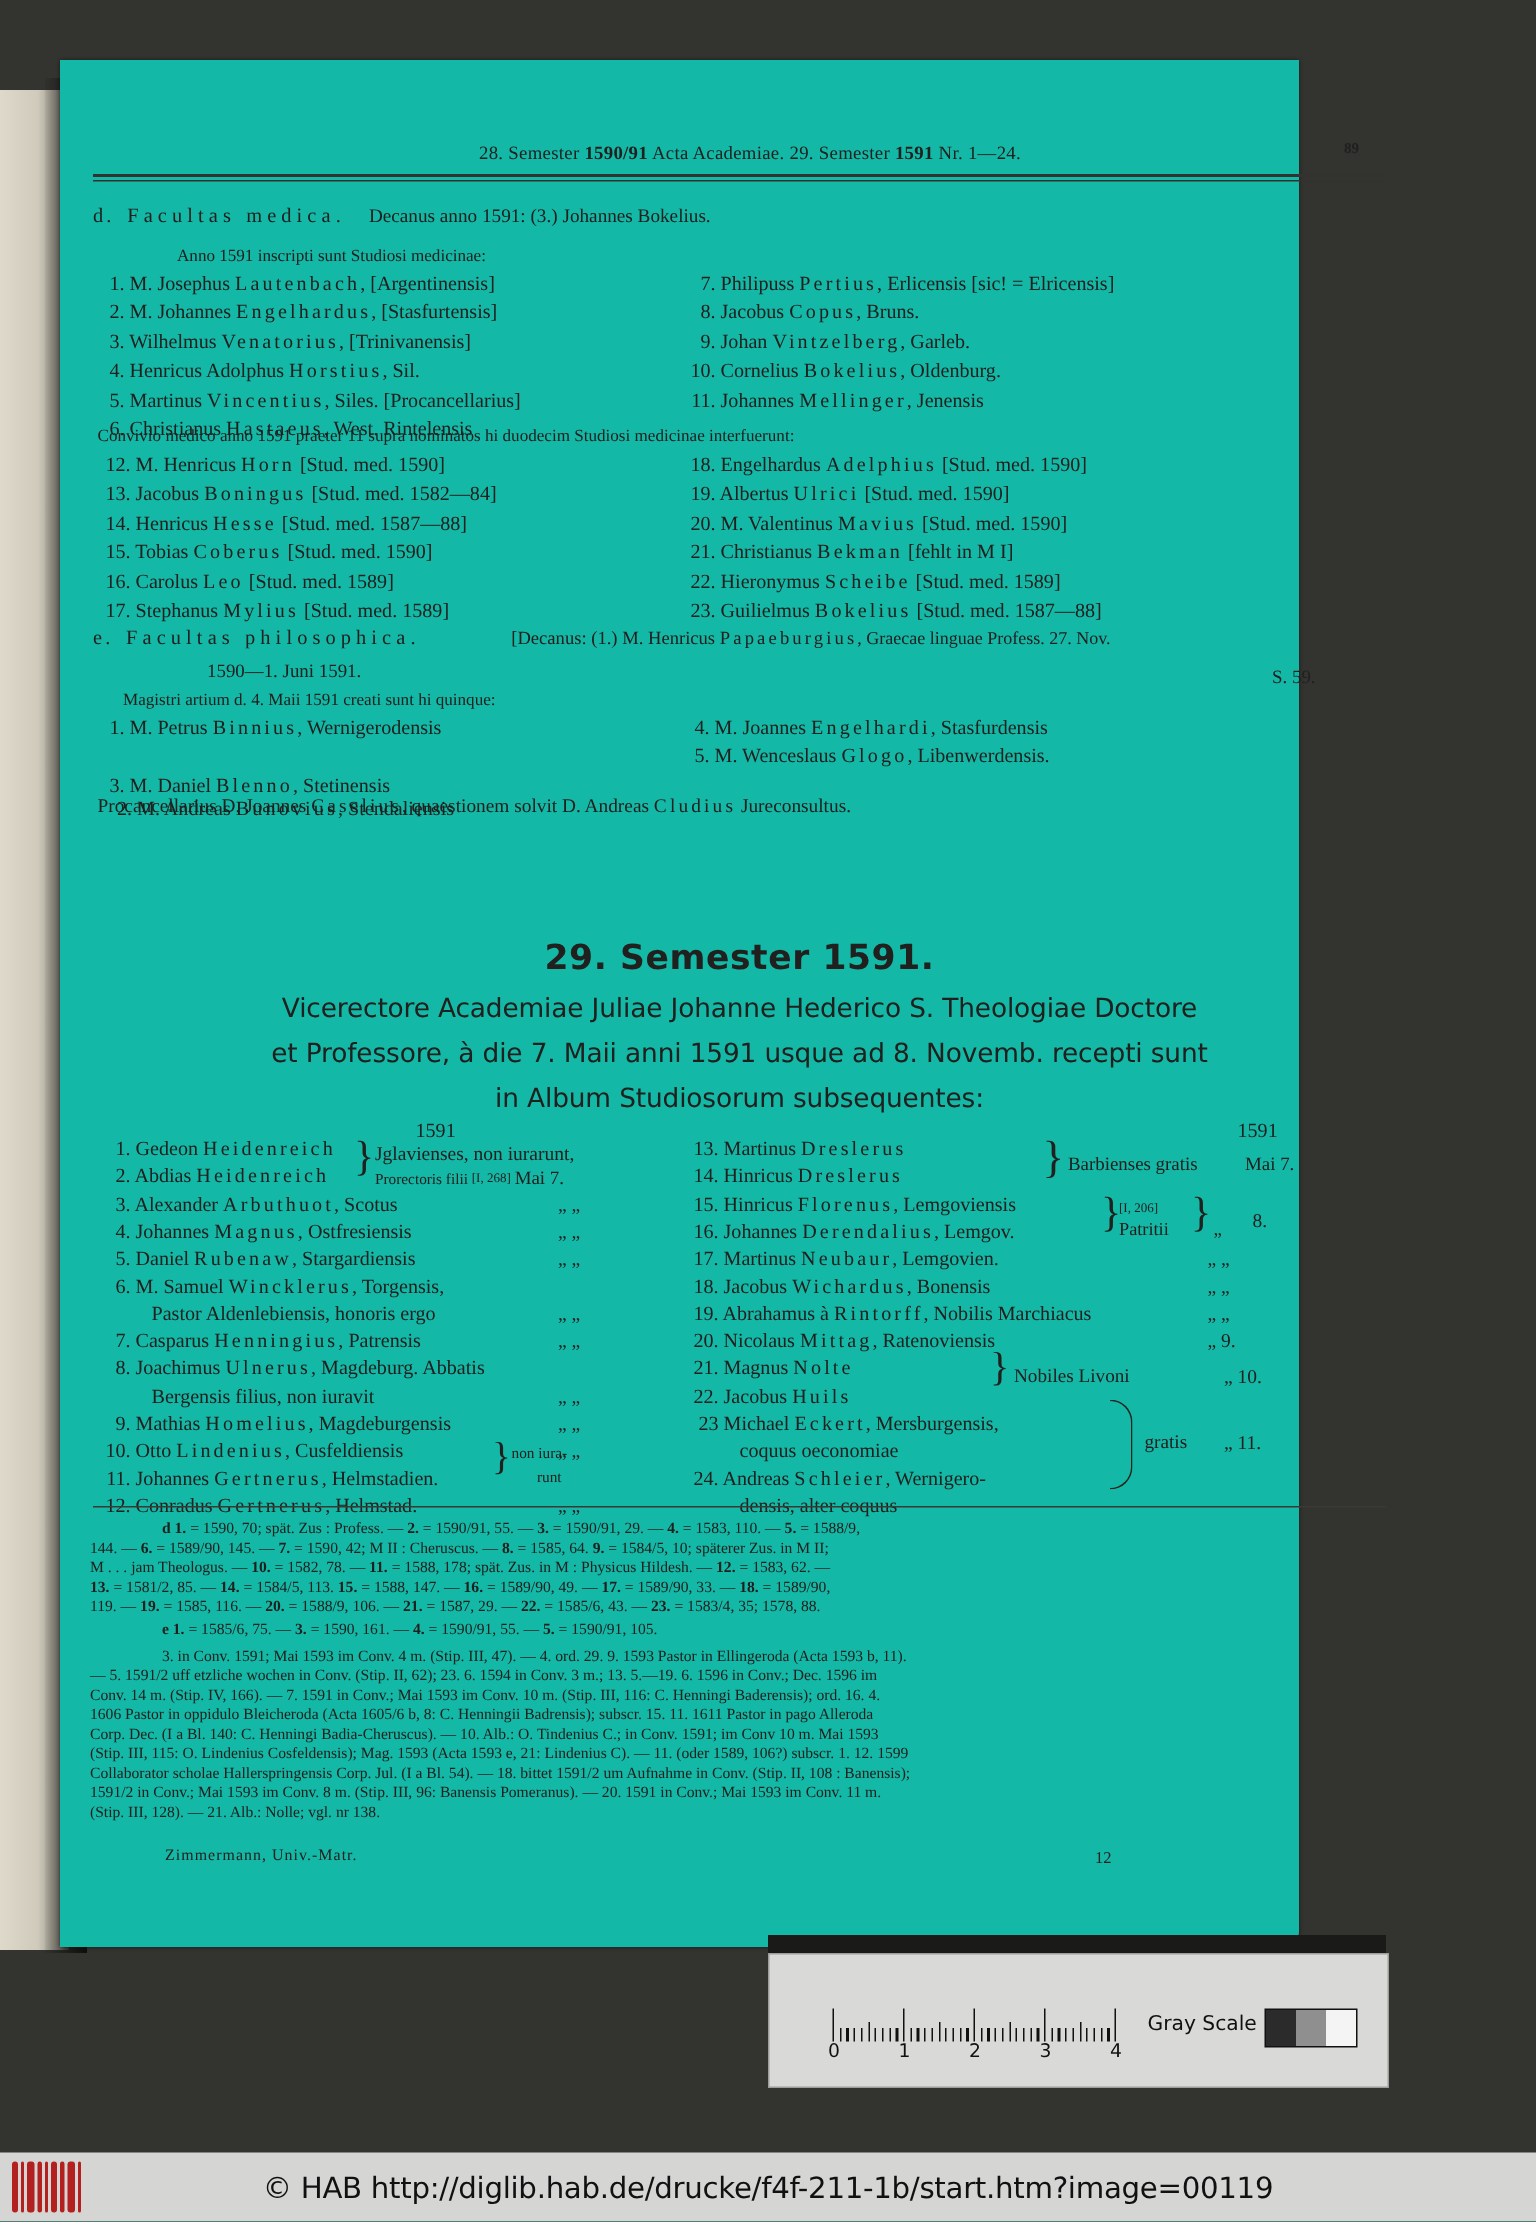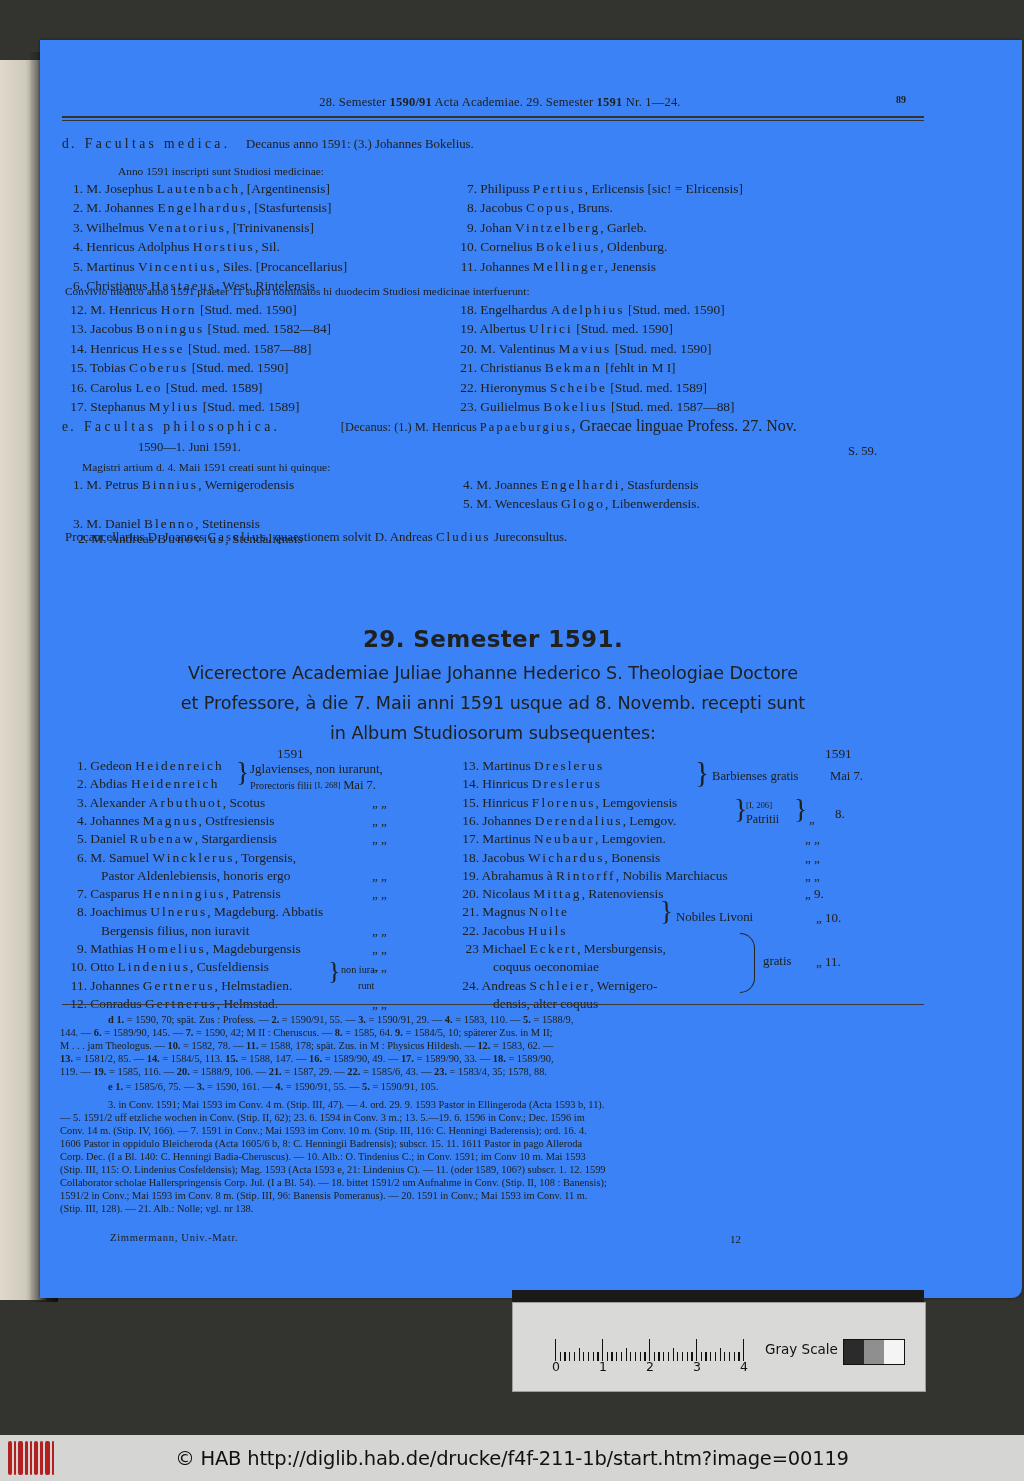--- a/index.html
+++ b/index.html
@@ -14,22 +14,22 @@
   #scan-backdrop{position:absolute;inset:0;background:#333330;}
   #gutter-page{
     position:absolute;left:0;top:60px;width:46px;height:1240px;
     background:linear-gradient(90deg,#ded9cb 0%,#cfcabb 55%,#8d8a80 85%,#5a5850 100%);
   }
   #gutter-shadow{
     position:absolute;left:30px;top:52px;width:28px;height:1250px;
     background:linear-gradient(90deg,rgba(0,0,0,.05),rgba(0,0,0,.72));
   }
   #page-sheet{
-    position:absolute;left:40px;top:40px;width:982px;height:1258px;
-    background:#3b82f6;
+    position:absolute;left:40px;top:40px;width:826px;height:1258px;
+    background:#14b8a6;
     box-shadow:0 0 3px rgba(0,0,0,.5);
     border-radius:0 0 10px 0;
   }
   #page-inner{position:absolute;left:0;top:0;width:906px;height:1258px;color:#20201e;}
 
   
   .runhead{
     position:absolute;left:150px;top:55px;width:620px;
     text-align:center;font-size:12.5px;letter-spacing:.2px;white-space:nowrap;
   }
@@ -176,21 +176,21 @@
         <div class="row" style="left: 415px; top: 281.4px;"><span class="num" style="width:22px">19.</span> <span>Albertus </span><span class="sp">Ulrici</span><span> [Stud. med. 1590]</span></div>
         <div class="row" style="left: 415px; top: 300.8px;"><span class="num" style="width:22px">20.</span> <span>M. Valentinus </span><span class="sp">Mavius</span><span> [Stud. med. 1590]</span></div>
         <div class="row" style="left: 415px; top: 320.2px;"><span class="num" style="width:22px">21.</span> <span>Christianus </span><span class="sp">Bekman</span><span> [fehlt in M I]</span></div>
         <div class="row" style="left: 415px; top: 339.6px;"><span class="num" style="width:22px">22.</span> <span>Hieronymus </span><span class="sp">Scheibe</span><span> [Stud. med. 1589]</span></div>
         <div class="row" style="left: 415px; top: 359px;"><span class="num" style="width:22px">23.</span> <span>Guilielmus </span><span class="sp">Bokelius</span><span> [Stud. med. 1587—88]</span></div>
       </div>
 
   <div class="sec-head" style="left:22px;top:377px;">
     <span class="sp">e.</span>
     <span class="spw" style="margin-left:5px;">Facultas philosophica.</span>
-    <span style="margin-left:9px;font-size:12.4px;padding-left:48px;">[Decanus: (1.) M. Henricus </span><span class="sp" style="font-size:12.4px;">Papaeburgius</span><span style="font-size:16px;">, Graecae linguae Profess. 27. Nov.</span>
+    <span style="margin-left:9px;font-size:12.4px;padding-left:48px;">[Decanus: (1.) M. Henricus </span><span class="sp" style="font-size:12.4px;">Papaeburgius</span><span style="font-size:12px;">, Graecae linguae Profess. 27. Nov.</span>
   </div>
   <div class="tx" style="left:98px;top:399px;font-size:12.6px;">1590—1. Juni 1591.</div>
   <div class="tx" style="left:808px;top:403px;font-size:12.6px;">S. 59.</div>
   <div class="tx sm" style="left:42px;top:419px;">Magistri artium d. 4. Maii 1591 creati sunt hi quinque:</div>
 
   <div id="phil-left">
         <div class="row" style="left: 25px; top: 437px;"><span class="num" style="width:18px">1.</span> <span>M. Petrus </span><span class="sp">Binnius</span><span>, Wernigerodensis</span></div>
         <div class="row" style="left: 30px; top: 456.4px; margin-top: 35px;"><span class="num" style="width:18px">2.</span> <span>M. Andreas </span><span class="sp">Bunovius</span><span>, Stendaliensis</span></div>
         <div class="row" style="left: 25px; top: 475.8px;"><span class="num" style="width:18px">3.</span> <span>M. Daniel </span><span class="sp">Blenno</span><span>, Stetinensis</span></div>
       </div>

